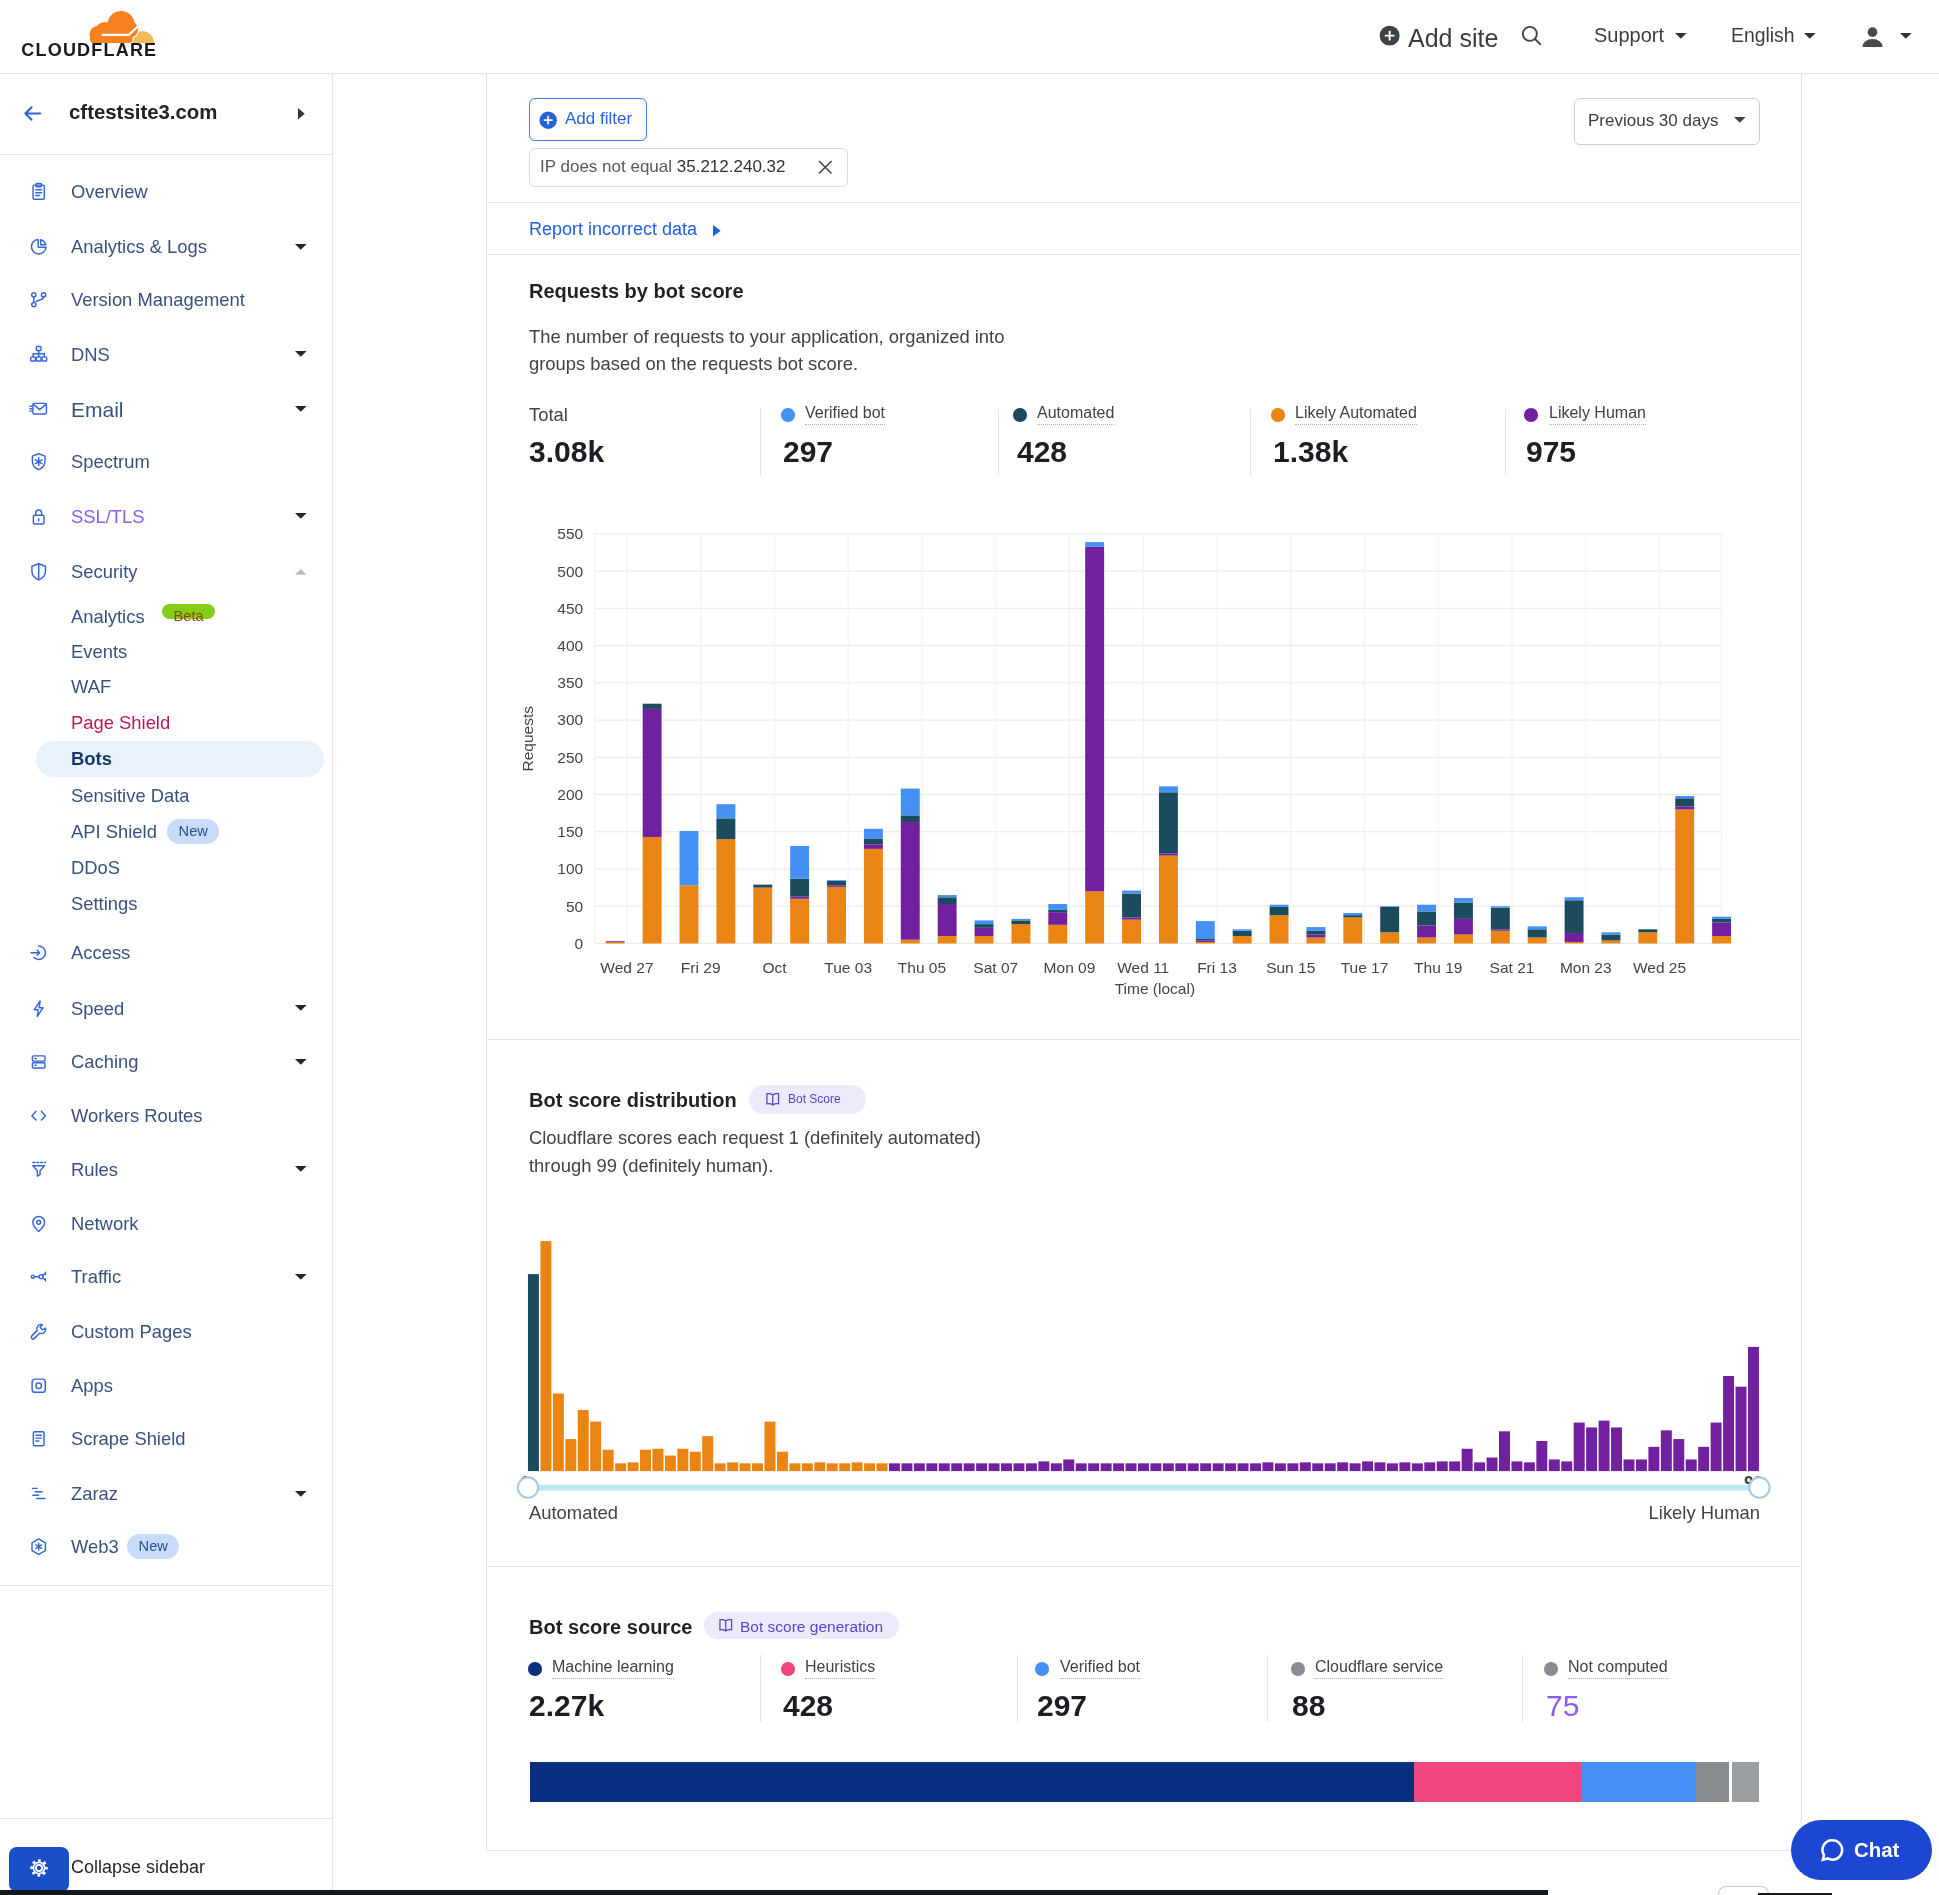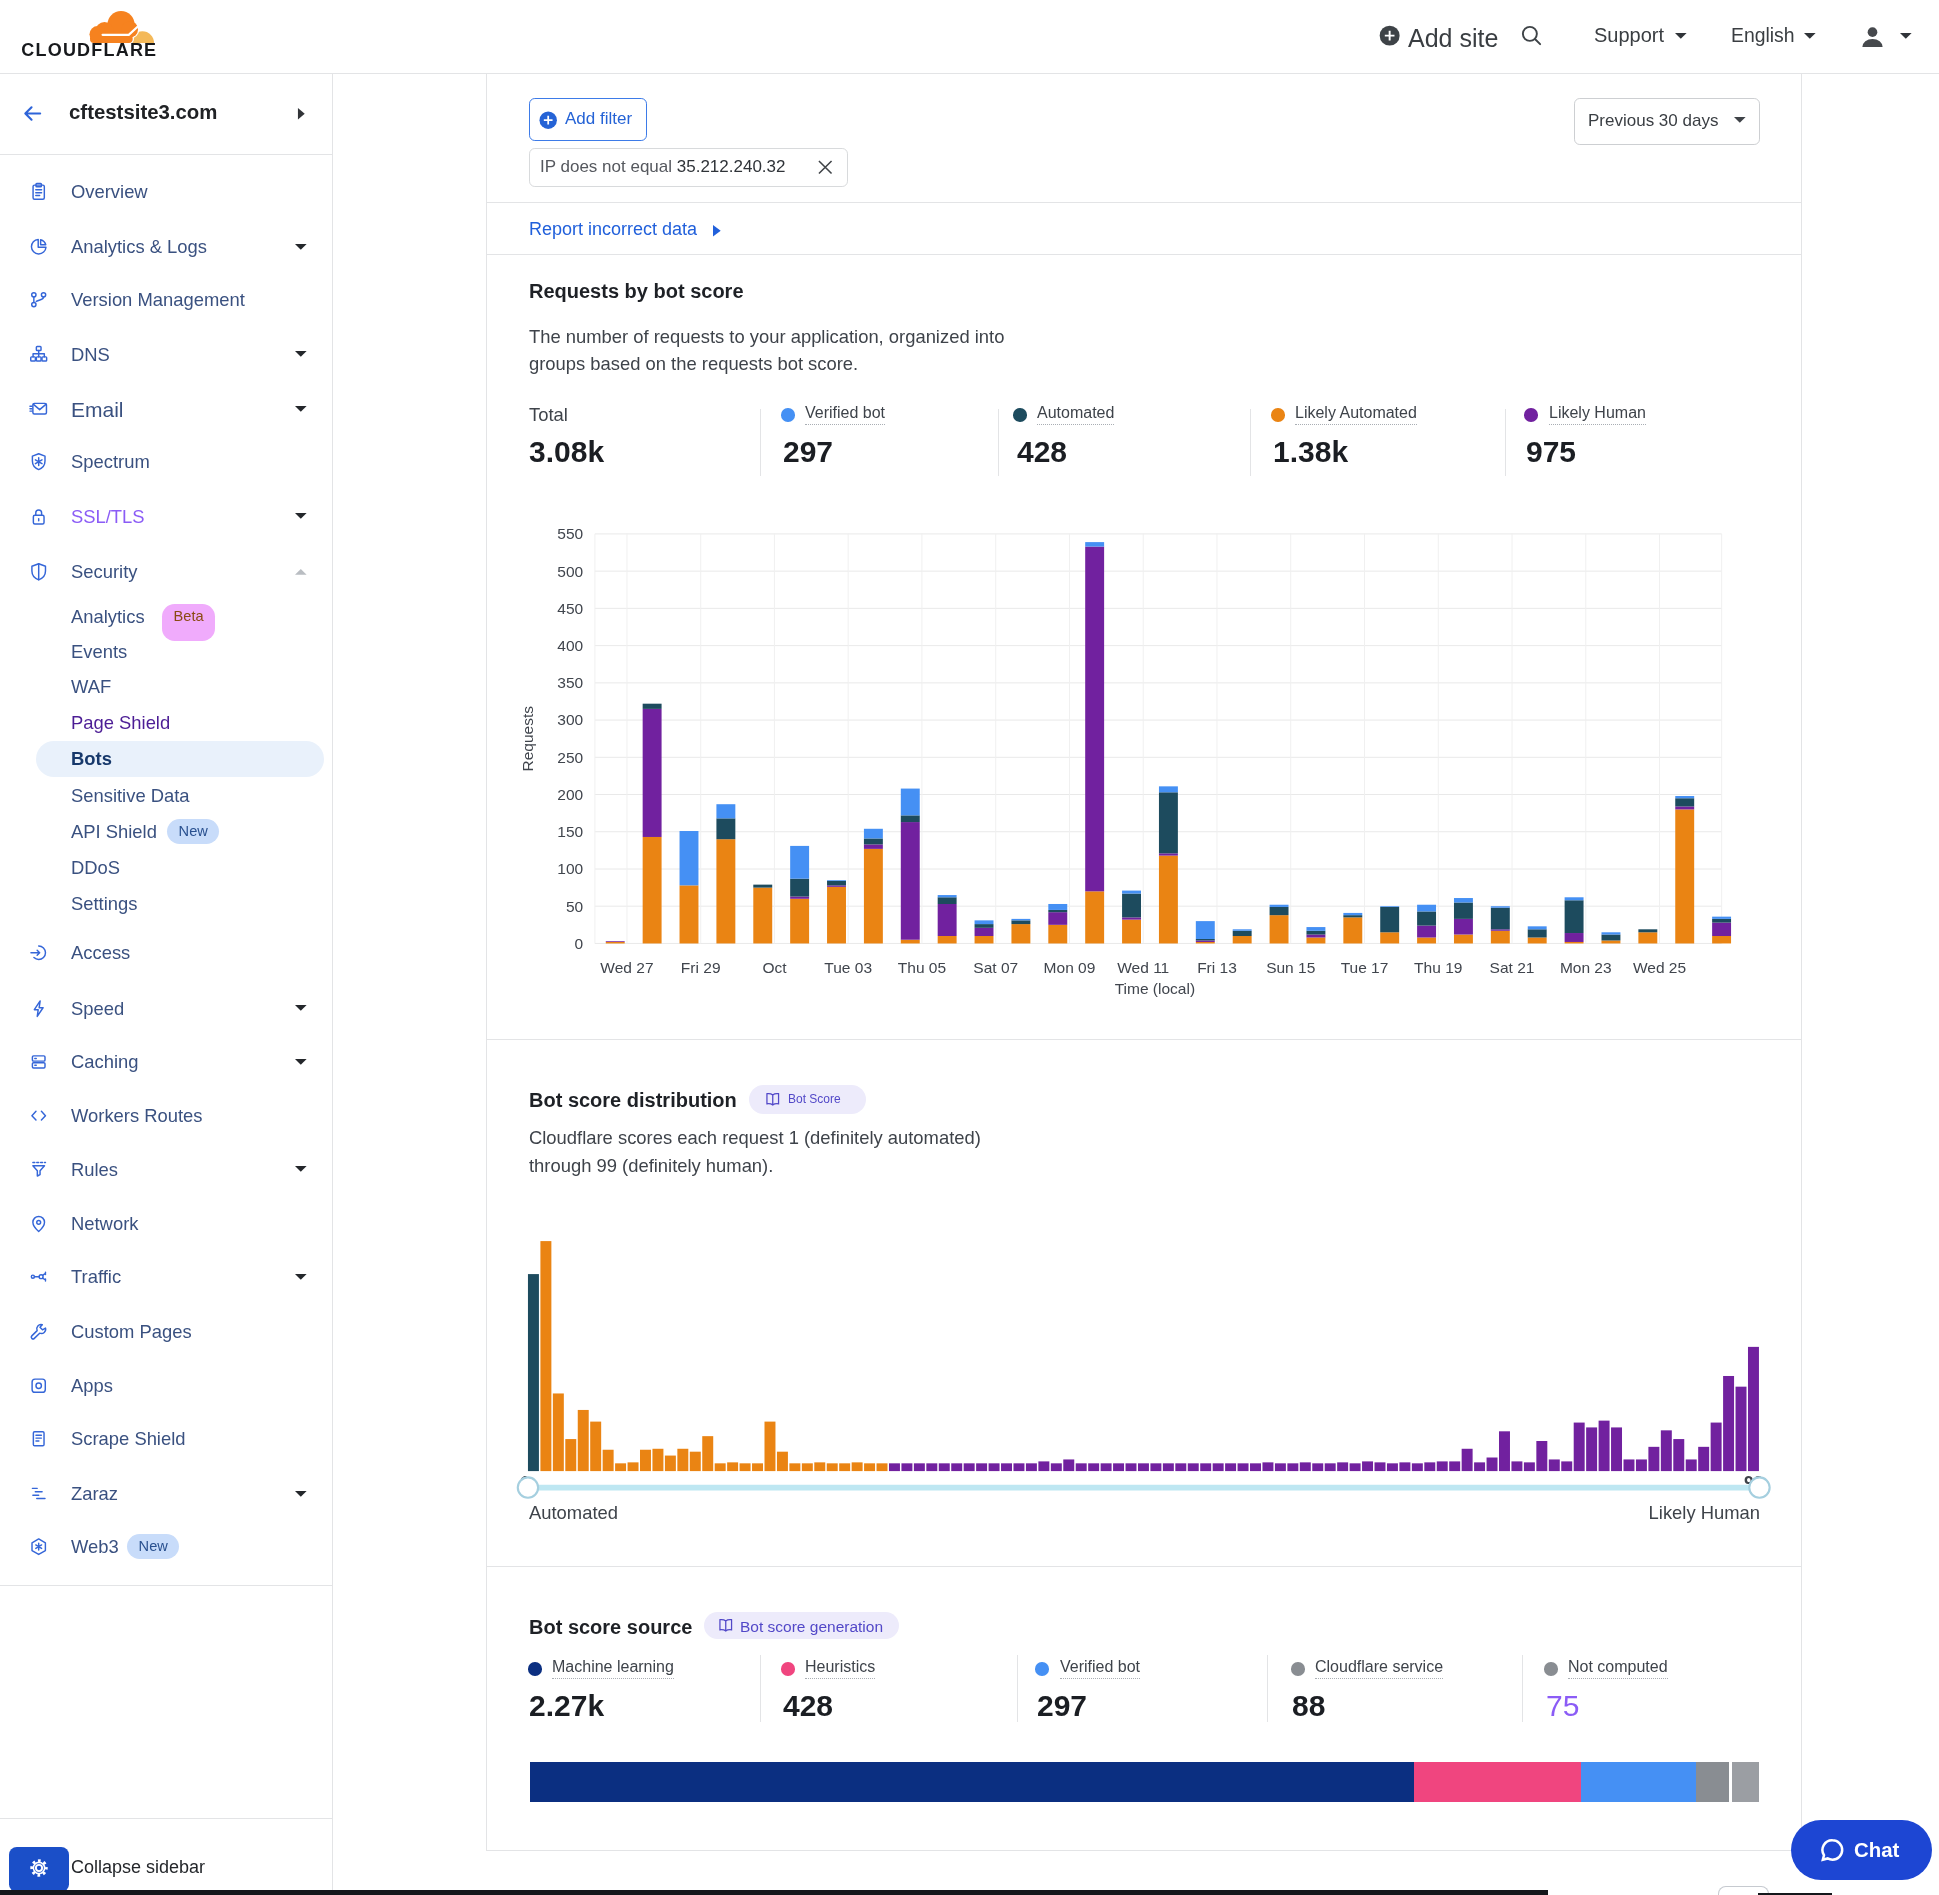--- a/index.html
+++ b/index.html
@@ -120,24 +120,24 @@
     </svg>
     <div style="position:absolute;left:29px;top:562px"><svg width="19.4" height="19.4" viewBox="0 0 20 20">
         <path d="M10 1.8l7 2.6v5c0 4.4-3 7.6-7 9-4-1.4-7-4.6-7-9v-5Z" fill="none" stroke="#3566D8" stroke-width="1.5" stroke-linecap="round" stroke-linejoin="round"></path>
         <path d="M10 1.8v16.6" fill="none" stroke="#3566D8" stroke-width="1.5" stroke-linecap="round" stroke-linejoin="round"></path>
       </svg></div>
     <div style="position:absolute;left:71px;top:561px;font-size:18.4px;color:#3A5180">Security</div>
     <svg style="position:absolute;left:294px;top:568px" width="13.6" height="7.8" viewBox="0 0 14 8">
       <path d="M1 7L7 1l6 6Z" fill="#B9BDC2"></path>
     </svg>
     <div style="position:absolute;left:71px;top:606px;font-size:18.4px;color:#3A5180">Analytics</div>
-    <div style="position:absolute;left:162px;top:604px;height:37px;line-height:25px;padding:0 11.6px;background:#f0abfc;color:#8A4A12;font-size:14.6px;border-radius:12.6px">Beta</div>
+    <div style="position:absolute;left:162px;top:604px;height:15px;line-height:25px;padding:0 11.6px;background:#84cc16;color:#8A4A12;font-size:14.6px;border-radius:12.6px">Beta</div>
     <div style="position:absolute;left:71px;top:641px;font-size:18.4px;color:#3A5180">Events</div>
     <div style="position:absolute;left:71px;top:676px;font-size:18.4px;color:#3A5180">WAF</div>
-    <div style="position:absolute;left:71px;top:712px;font-size:18.4px;color:#4c1d95">Page Shield</div>
+    <div style="position:absolute;left:71px;top:712px;font-size:18.4px;color:#be185d">Page Shield</div>
     <div style="position:absolute;left:36px;top:741px;width:288px;height:36px;background:#E9F1FB;border-radius:18.4px"></div>
     <div style="position:absolute;left:71px;top:748px;font-size:18.4px;font-weight:bold;color:#16386B">Bots</div>
     <div style="position:absolute;left:71px;top:785px;font-size:18.4px;color:#3A5180">Sensitive Data</div>
     <div style="position:absolute;left:71px;top:821px;font-size:18.4px;color:#3A5180">API Shield</div>
     <div style="position:absolute;left:167px;top:819px;height:25px;line-height:25px;padding:0 11.6px;background:#C8DCFA;color:#29508F;font-size:14.6px;border-radius:12.6px">New</div>
     <div style="position:absolute;left:71px;top:857px;font-size:18.4px;color:#3A5180">DDoS</div>
     <div style="position:absolute;left:71px;top:893px;font-size:18.4px;color:#3A5180">Settings</div>
     <div style="position:absolute;left:29px;top:943px"><svg width="19.4" height="19.4" viewBox="0 0 20 20">
         <path d="M10 3a7 7 0 1 1 0 14 7 7 0 0 1-4.9-2" fill="none" stroke="#3566D8" stroke-width="1.5" stroke-linecap="round" stroke-linejoin="round"></path>
         <path d="M2 10h9M8.4 7.4L11 10l-2.6 2.6" fill="none" stroke="#3566D8" stroke-width="1.5" stroke-linecap="round" stroke-linejoin="round"></path>

